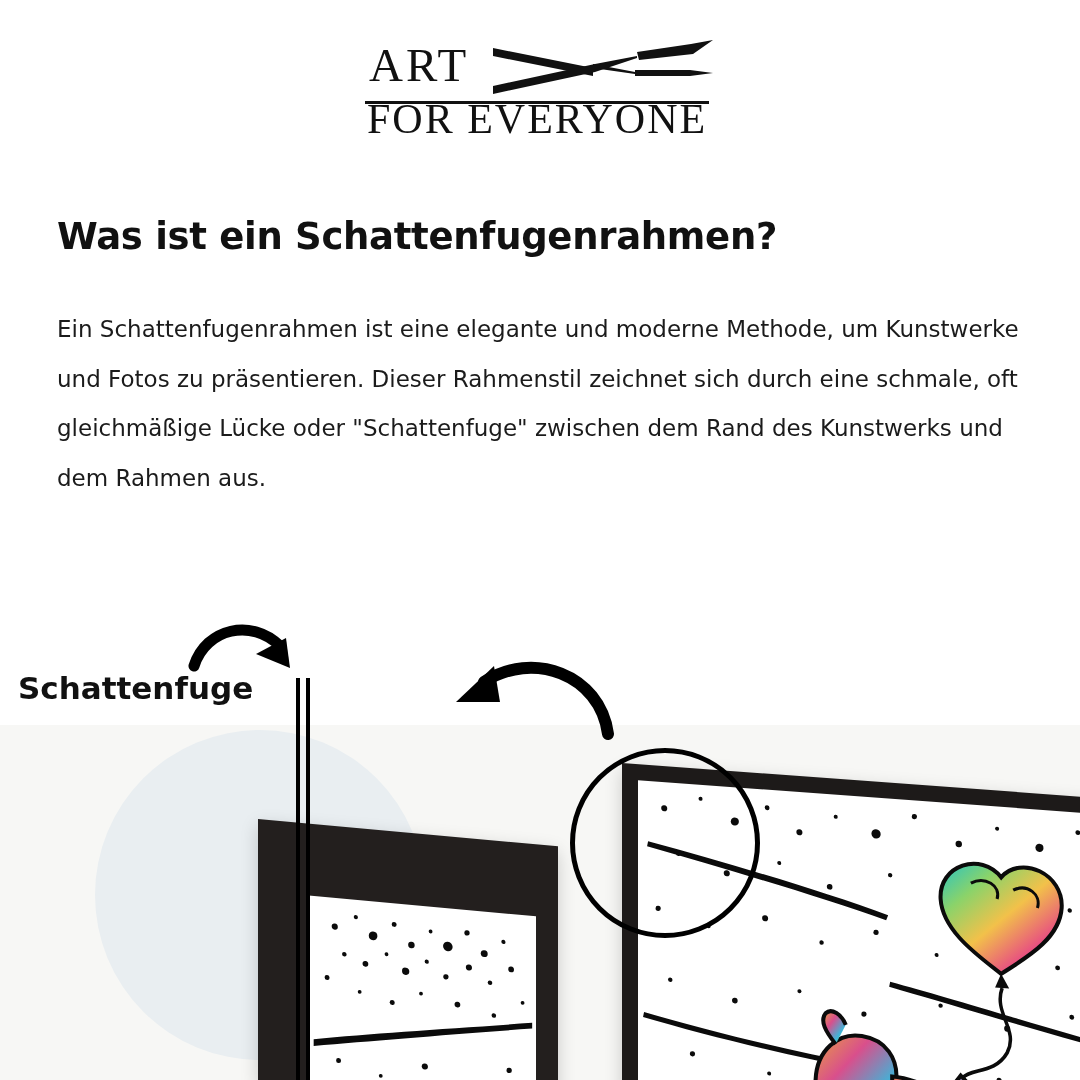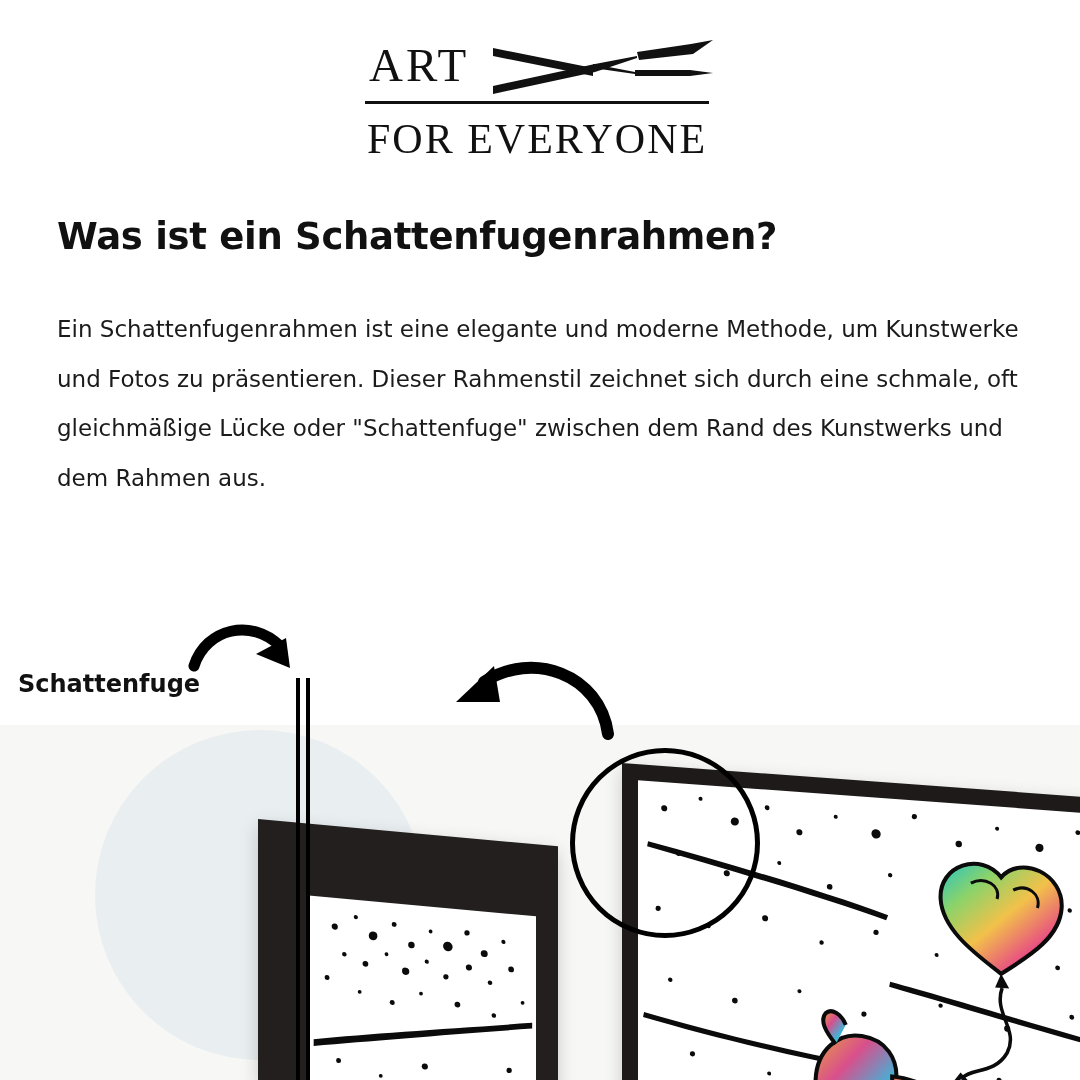--- a/index.html
+++ b/index.html
@@ -55,21 +55,21 @@
     height: 3px;
     background: #111111;
   }
   .logo-everyone {
     font-family: "Liberation Serif", serif;
     font-size: 42px;
     letter-spacing: 2px;
     color: #111111;
     position: absolute;
     left: 2px;
-    top: 80px;
+    top: 60px;
     line-height: 1;
   }
   .logo-brushes {
     position: absolute;
     left: 120px;
     top: -4px;
     width: 230px;
     height: 76px;
   }
 
@@ -181,21 +181,21 @@
     height: 100%;
     background: #000000;
   }
   .gap-indicator .bar.b1 { left: 0; }
   .gap-indicator .bar.b2 { left: 10px; }
 
   .label-schattenfuge {
     position: absolute;
     left: 18px;
     top: 670px;
-    font-size: 24px;
+    font-size: 31px;
     font-weight: bold;
     color: #111111;
   }
 
   .arrow-left-svg {
     position: absolute;
     left: 188px;
     top: 612px;
     width: 120px;
     height: 80px;

